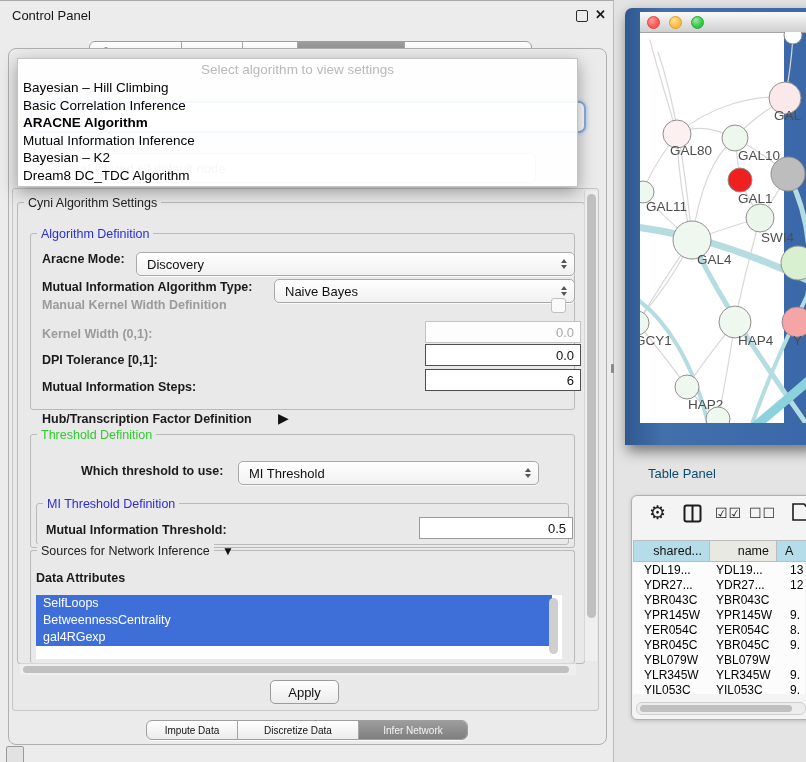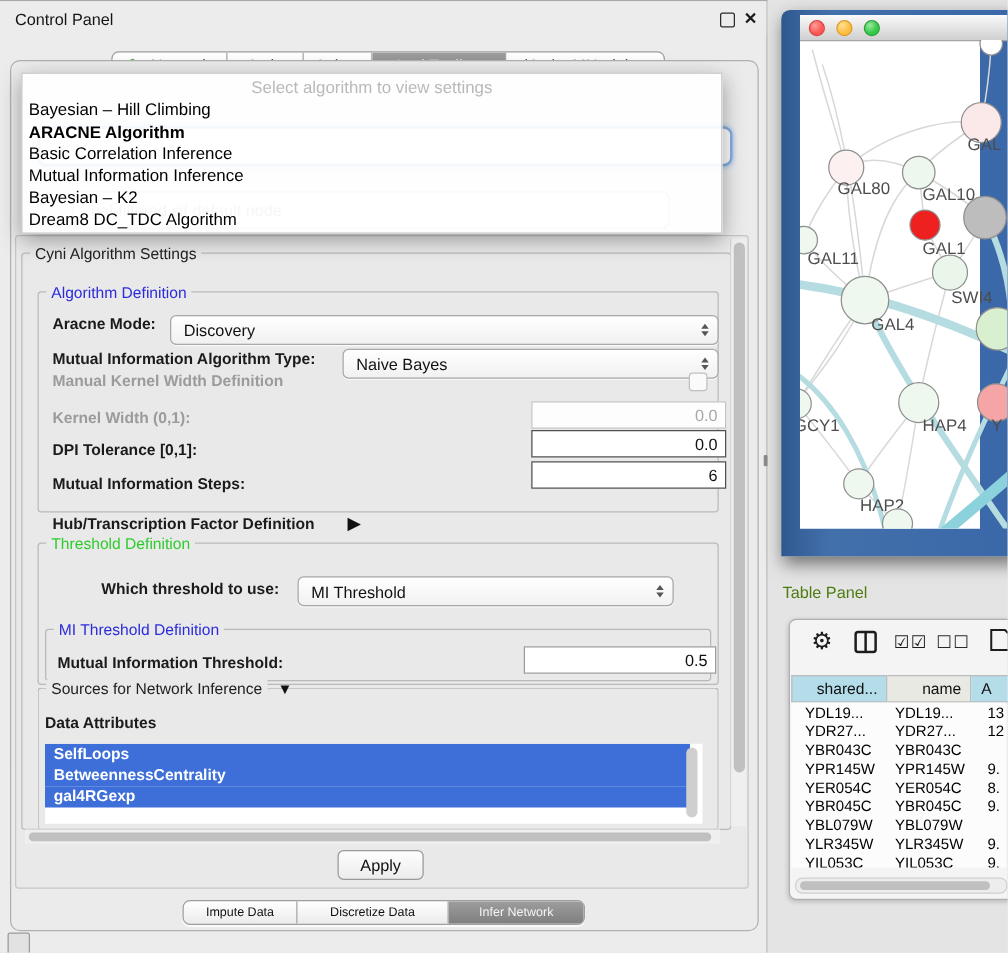--- a/index.html
+++ b/index.html
@@ -61,21 +61,21 @@
   .bg-combo{border:1px solid #b5b5b5;border-radius:7px;background:#fdfdfd;z-index:10;
      display:flex;align-items:center;font-size:13px;color:#9a9a9a;}
   #bg-combo-focus{border:2px solid #88aede;box-shadow:0 0 4px #9cc0ee;}
   
   .sb-track-v{background:#efefef;border-left:1px solid #d6d6d6;}
   .sb-thumb{background:#c0c0c0;border-radius:6px;}
   .sb-track-h{background:#efefef;border-top:1px solid #d6d6d6;}
   
   #attr-list{left:36px;top:594px;width:526px;height:64px;background:#fff;overflow:hidden;}
   .attr-item{height:17px;line-height:17px;background:#3e6fd8;color:#fff;
-     font-size:12.5px;padding-left:7px;width:516px;box-sizing:border-box;font-weight:bold;}
+     font-size:12.5px;padding-left:7px;width:516px;box-sizing:border-box;}
   
   #apply-btn{left:270px;top:679px;width:67px;height:22px;border:1px solid #9b9b9b;
      border-radius:5px;background:linear-gradient(#fefefe,#ececec);font-size:13px;color:#111;
      display:flex;align-items:center;justify-content:center;}
   #mini-icon{left:6px;top:745px;width:16px;height:17px;border:1px solid #9a9a9a;
      border-radius:2px;background:#e2e2e2;}
   
   #mk-checkbox{left:551px;top:297px;width:13px;height:13px;border:1px solid #c0c0c0;
      border-radius:3px;background:#fafafa;}
   .arrow-glyph{font-size:12px;color:#111;}
@@ -87,21 +87,21 @@
   #net-window{left:640px;top:12px;width:144px;height:411px;background:#fff;}
   #net-titlebar{left:0;top:0;width:166px;height:20px;
      background:linear-gradient(#fafafa,#cfcfcf);border-bottom:1px solid #a5a5a5;position:absolute;}
   .tl{position:absolute;top:4px;width:13px;height:13px;border-radius:50%;box-sizing:border-box;}
   #tl-red{left:7px;background:radial-gradient(circle at 35% 30%,#ff9d97,#fc5753 60%);border:1px solid #d8433d;}
   #tl-yellow{left:29px;background:radial-gradient(circle at 35% 30%,#ffe093,#fdbc40 60%);border:1px solid #d79c28;}
   #tl-green{left:51px;background:radial-gradient(circle at 35% 30%,#9be89f,#33c748 60%);border:1px solid #27a335;}
   #net-canvas{left:0;top:20px;width:166px;height:391px;position:absolute;overflow:hidden;}
   #net-svg{position:absolute;left:0;top:0;}
   
-  #tp-title{left:626px;top:466px;font-size:13px;color:#4d7c0f;}
+  #tp-title{left:648px;top:466px;font-size:13px;color:#0c4a6e;}
   #table-frame{left:631px;top:495px;width:180px;height:223px;background:#f4f4f4;
      border:1px solid #b0b0b0;border-radius:6px 0 0 6px;box-shadow:0 1px 4px rgba(0,0,0,0.18);}
   #tp-toolbar{left:631px;top:496px;width:174px;height:40px;}
   .ticon{position:absolute;color:#1c1c1c;}
   #gear-icon{left:18px;top:5px;font-size:19px;}
   #columns-icon{left:52px;top:8px;}
   #check-icons{left:84px;top:9px;font-size:14px;letter-spacing:1px;}
   #uncheck-icons{left:118px;top:9px;font-size:14px;letter-spacing:1px;color:#2a2a2a;}
   #partial-icon{left:160px;top:6px;}
   .hrow{position:absolute;display:flex;height:22px;}
@@ -161,22 +161,22 @@
 
   <div class="abs bg-combo" id="bg-combo-focus" style="left:30px;top:100px;width:552px;height:28px;"></div>
   <div class="abs bg-combo" style="left:58px;top:152px;width:462px;height:28px;padding-left:14px;">
     <span>gal-filtered.sif default node</span>
   </div>
 
   <div class="abs" id="algo-popup">
     <span id="algo-ph">Select algorithm to view settings</span>
     <div id="algo-list">
         <div class="algo-item">Bayesian – Hill Climbing</div>
+        <div class="algo-item">Basic Correlation Inference</div>
         <div class="algo-item sel">ARACNE Algorithm</div>
-        <div class="algo-item">Basic Correlation Inference</div>
         <div class="algo-item">Mutual Information Inference</div>
         <div class="algo-item">Bayesian – K2</div>
         <div class="algo-item">Dream8 DC_TDC Algorithm</div>
       </div>
   </div>
 
   <div class="abs group" style="left:17px;top:201px;width:566px;height:460px;"></div>
   <span class="glabel" style="left:24px;top:195px;color:#222;">Cyni Algorithm Settings</span>
 
   <div class="abs sb-track-v" style="left:584px;top:190px;width:12px;height:470px;">

